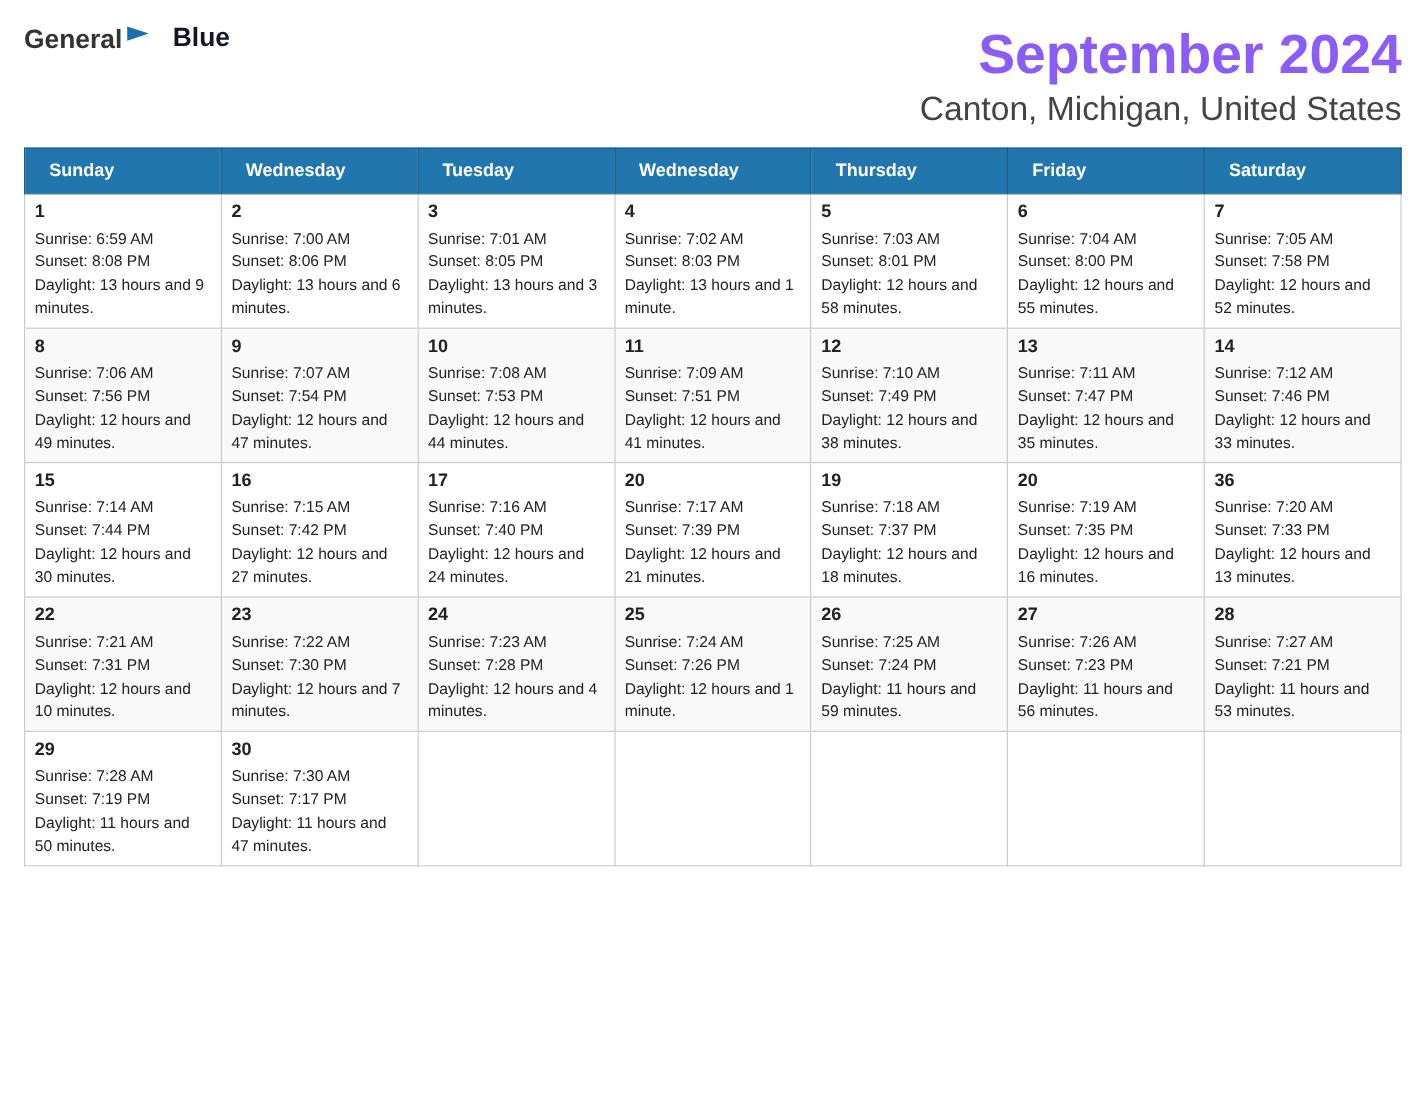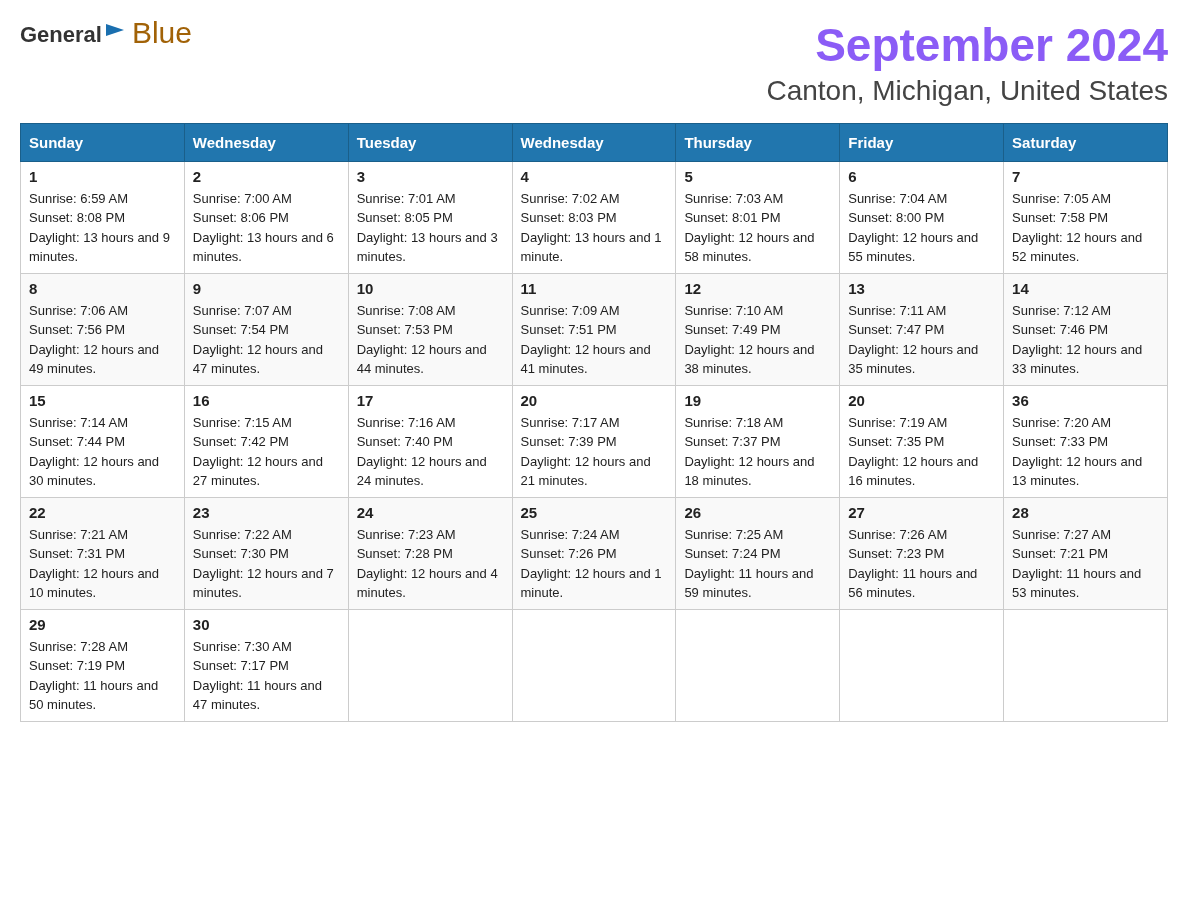--- a/index.html
+++ b/index.html
@@ -12,31 +12,31 @@
     }
     .header {
       display: flex;
       justify-content: space-between;
       align-items: flex-start;
       margin-bottom: 16px;
     }
     .logo {
       display: flex;
       align-items: center;
-      gap: 4px;
+      gap: 16px;
     }
     .logo-text-general {
       font-size: 22px;
       font-weight: bold;
       color: #333;
     }
     .logo-text-blue {
-      font-size: 30px;
-      font-weight: normal;
-      color: #a16207;
+      font-size: 22px;
+      font-weight: bold;
+      color: #0f172a;
     }
     .logo-icon {
       width: 22px;
       height: 22px;
       margin-left: 2px;
     }
     .title-block {
       text-align: right;
     }
     .month-title {
@@ -53,21 +53,21 @@
     .calendar {
       width: 100%;
       border-collapse: collapse;
       border: 1px solid #aaa;
     }
     .calendar thead tr th {
       background-color: #2176ae;
       color: #fff;
       font-size: 15px;
       font-weight: bold;
-      padding: 10px 8px;
+      padding: 10px 20px;
       text-align: left;
       border: 1px solid #1a5f8a;
     }
     .calendar tbody tr td {
       vertical-align: top;
       border: 1px solid #ccc;
       padding: 6px 8px;
       width: 14.28%;
       min-height: 100px;
       font-size: 13px;

